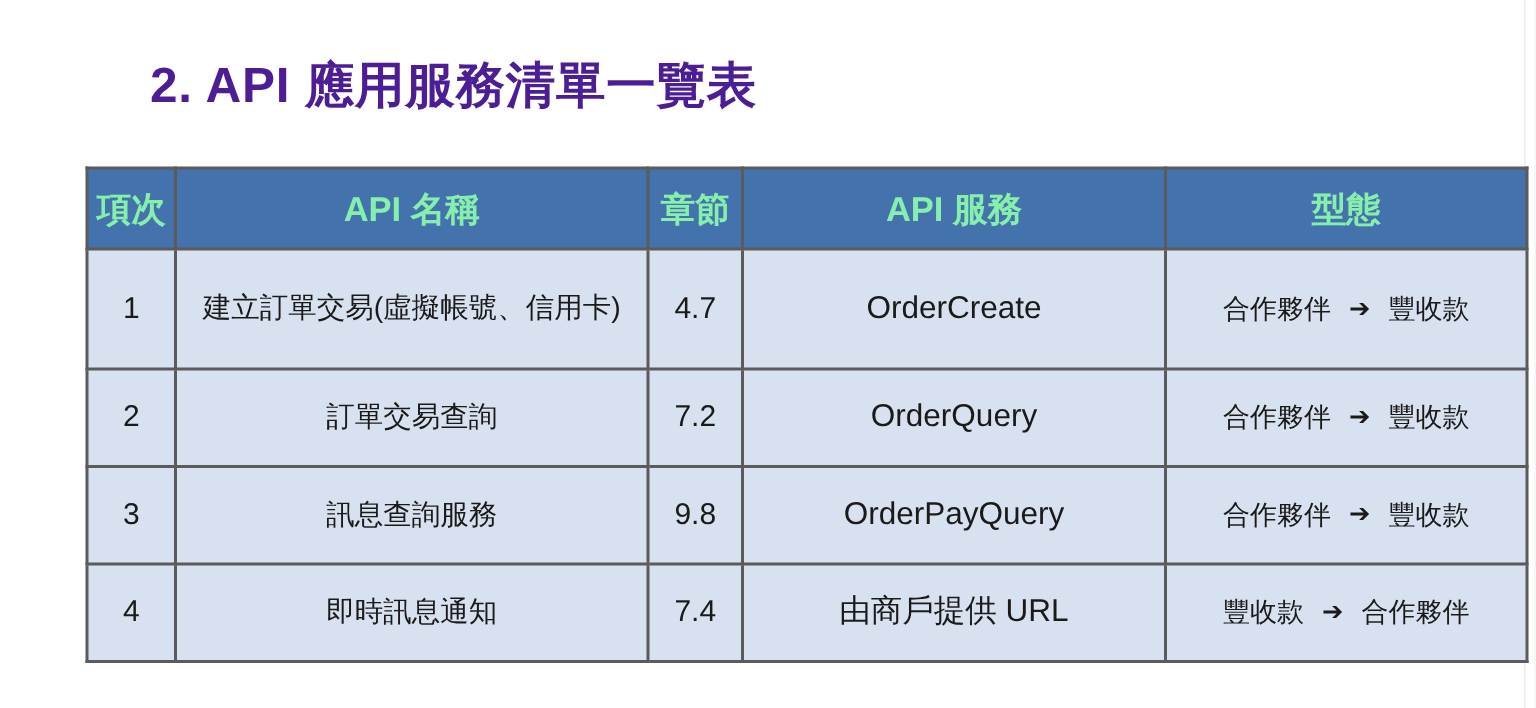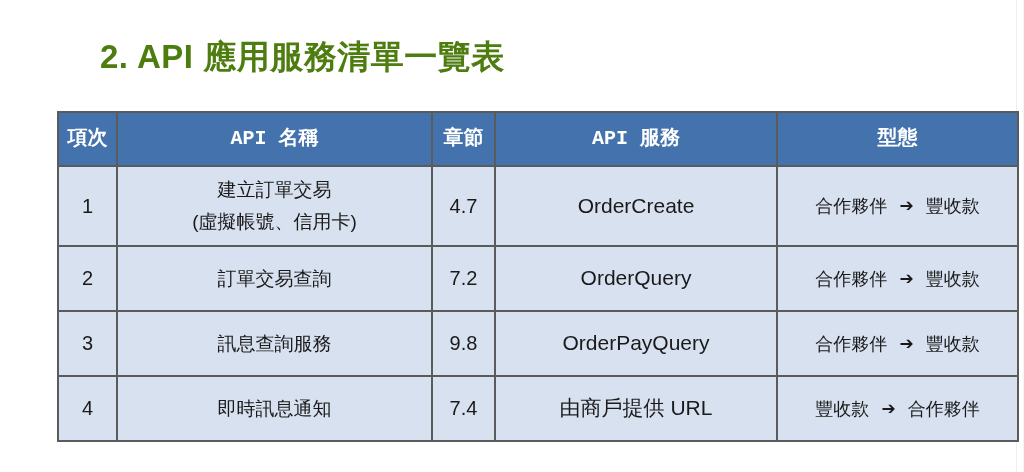--- a/index.html
+++ b/index.html
@@ -32,67 +32,66 @@
 
   .slide-title {
     position: absolute;
     left: 100px;
     top: 13px;
     font-size: 33px;
     font-weight: 700;
     letter-spacing: 0.5px;
     line-height: 44px;
     white-space: nowrap;
-    color: #4d7c0f;
+    color: #4c1d95;
   }
 
   .api-table {
     position: absolute;
     left: 57px;
     top: 111px;
     width: 950px;
     border-collapse: collapse;
     table-layout: fixed;
   }
   .api-table th,
   .api-table td {
     border: 2px solid #5b5b5b;
     text-align: center;
     vertical-align: middle;
     padding: 0;
   }
   .api-table thead th {
     background: #4472ad;
-    color: #ffffff;
-    font-size: 20px;
+    color: #86efac;
+    font-size: 23px;
     font-weight: 700;
     height: 52px;
     line-height: 26px;
-    font-family: Liberation Mono, monospace;
   }
   .api-table tbody td {
     background: #d8e1f0;
     color: #1a1a1a;
     font-size: 19px;
     font-weight: 400;
     line-height: 30px;
   }
 
   .col-no    { width: 57px; }
   .col-name  { width: 313px; margin-top: 44px; }
   .col-sec   { width: 61px; margin-left: 39px; }
   .col-svc   { width: 280px; }
   .col-type  { width: 239px; margin-left: 29px; }
 
   .row-tall td { height: 78px; }
   .row-std  td { height: 63px; }
 
   .cell-stack {
     display: flex;
-    flex-direction: column;
+    flex-direction: row;
     align-items: center;
     justify-content: center;
     line-height: 32px;
   }
   .svc-text {
     font-size: 21px;
     margin-top: 16px;
   }
   .type-text {
     font-size: 18px;

